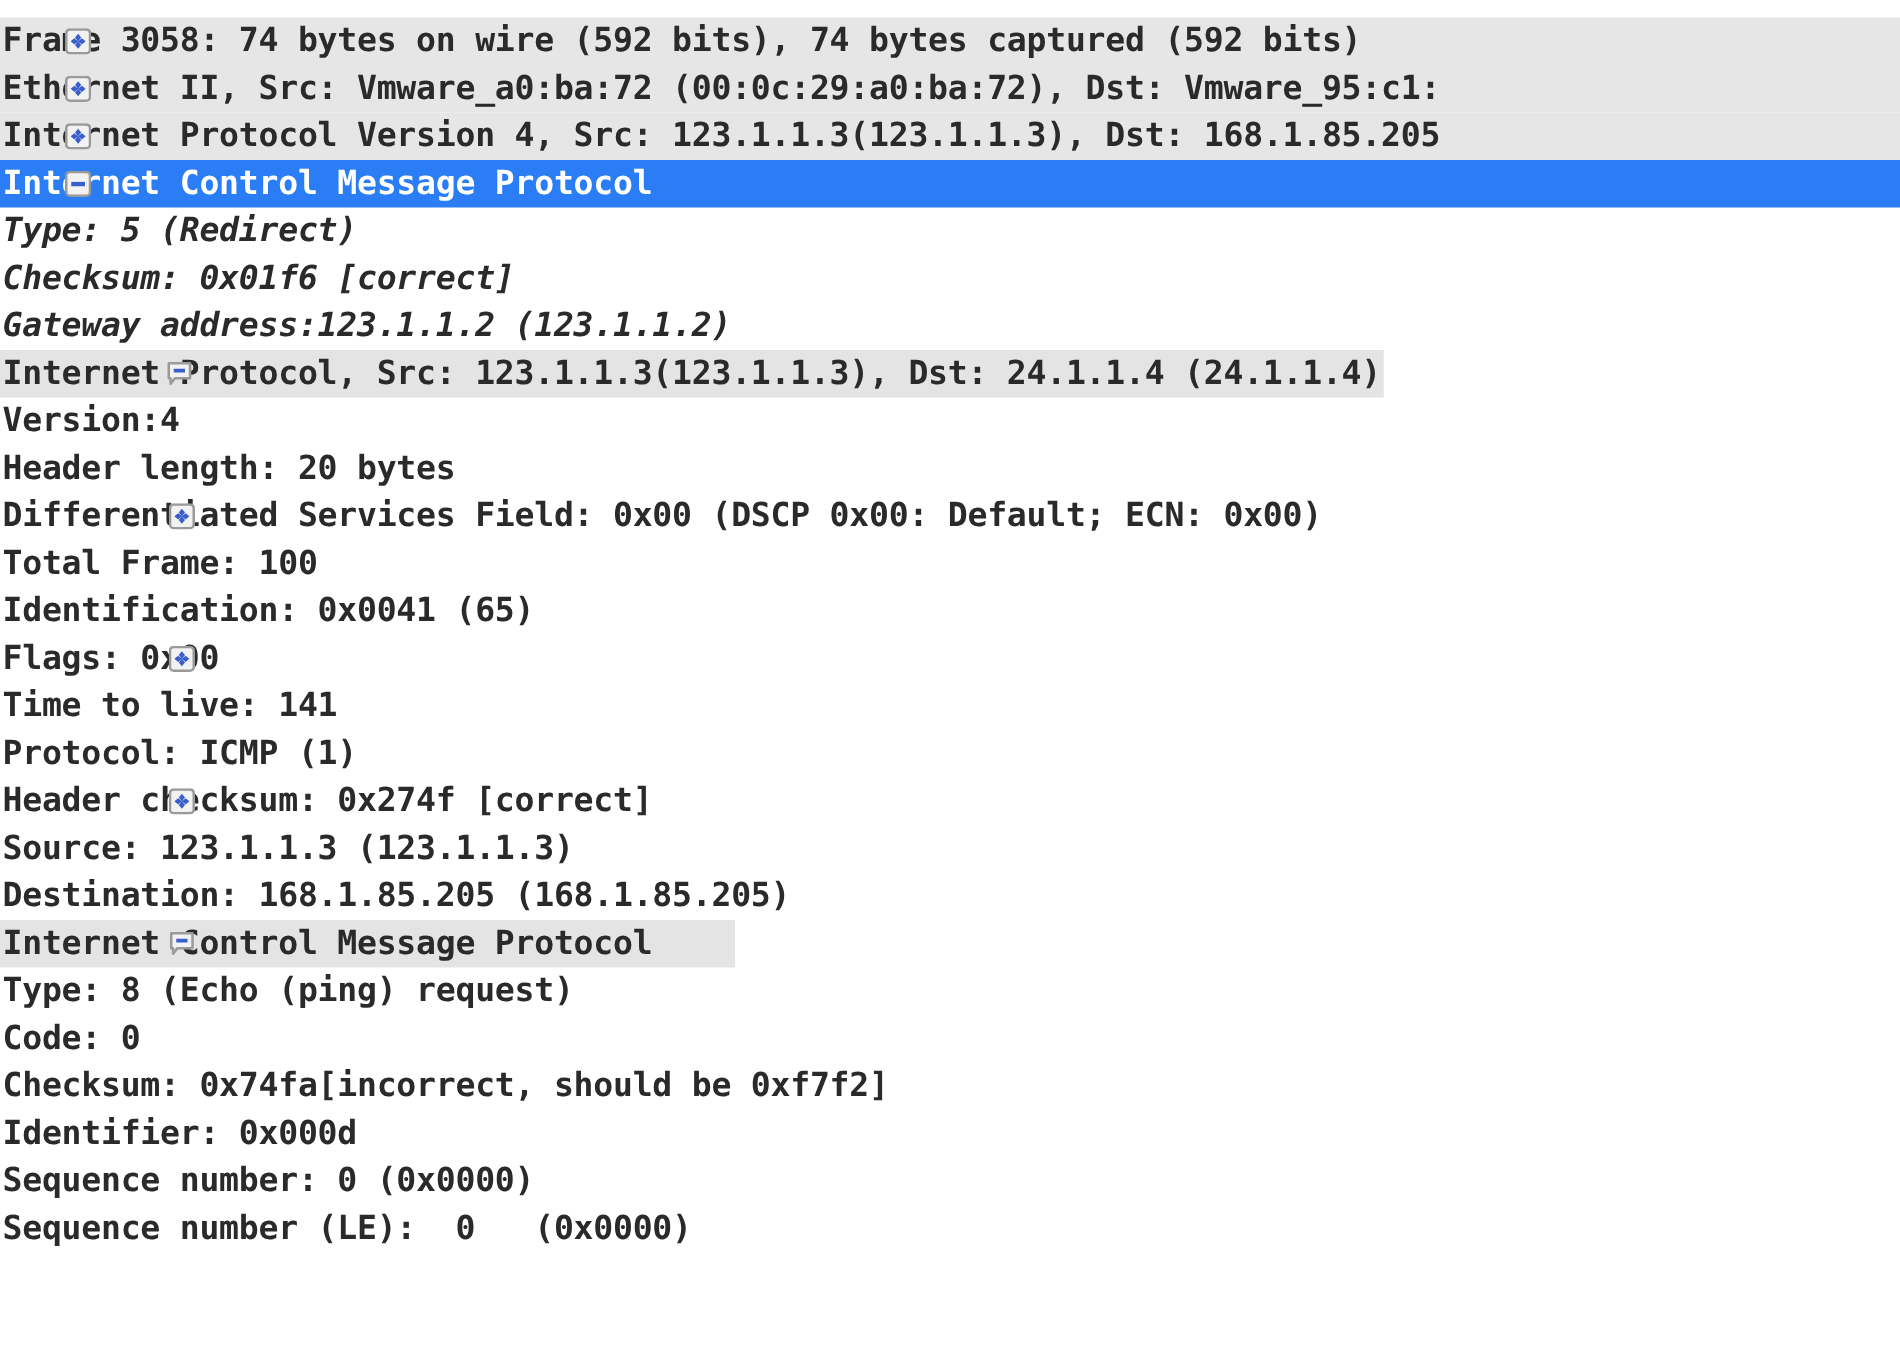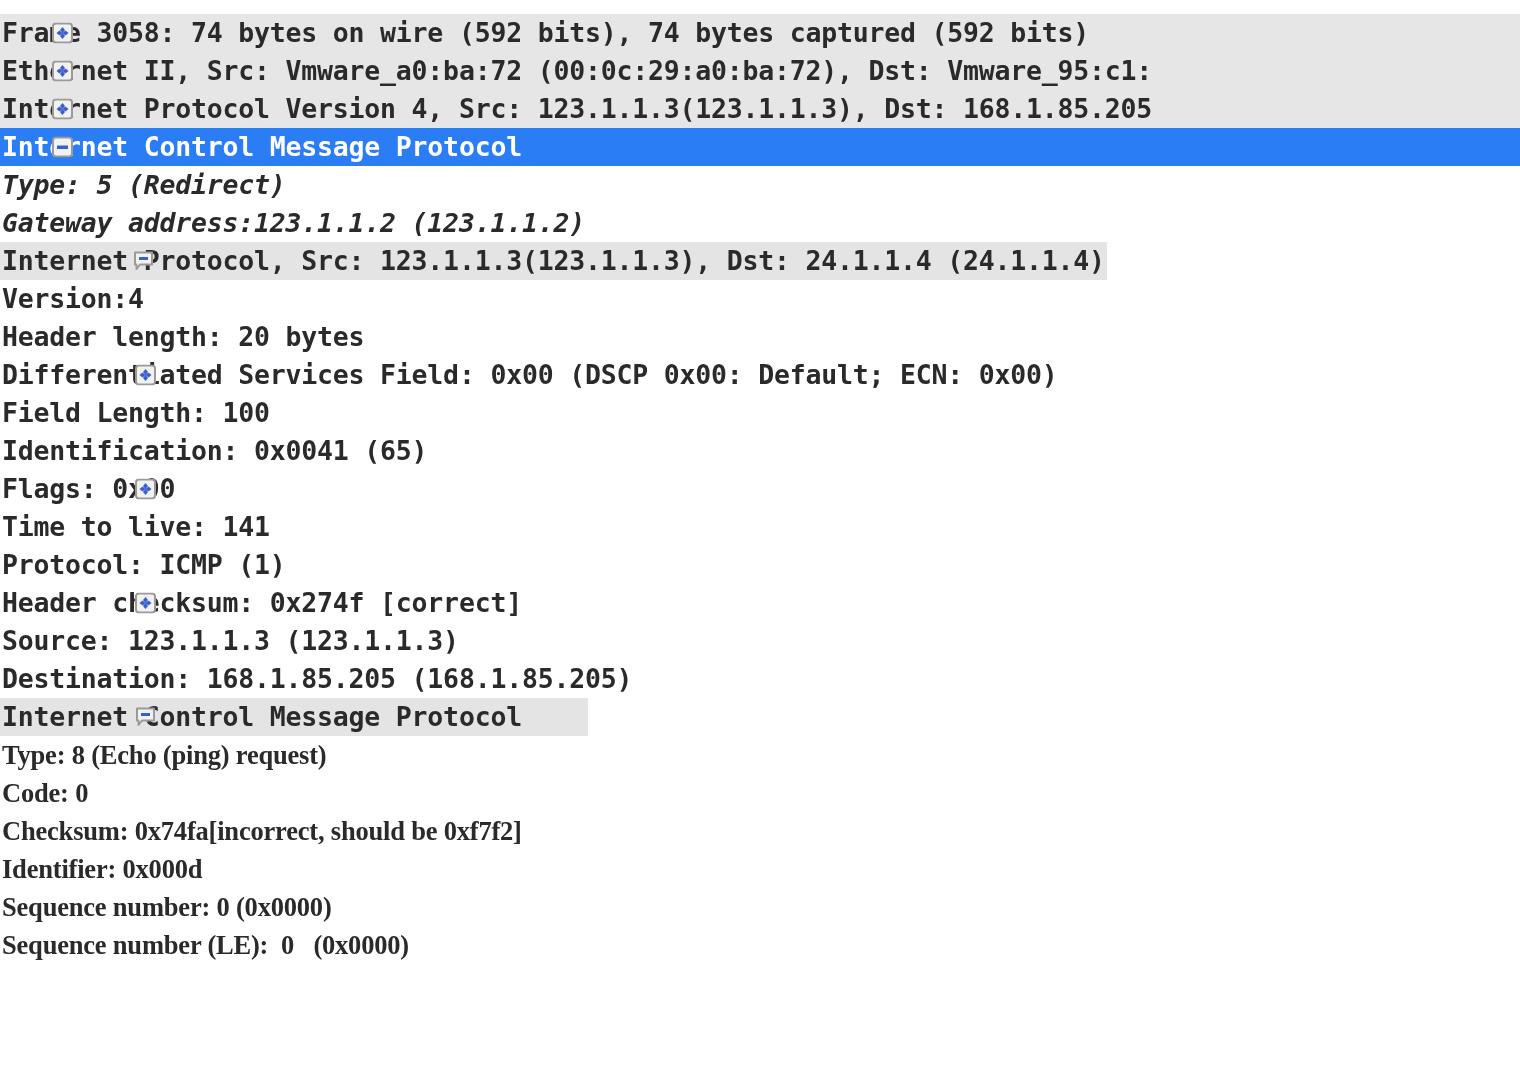--- a/index.html
+++ b/index.html
@@ -59,21 +59,21 @@
     background: transparent;
     color: #ffffff;
   }
 
   
   .lvl0 { padding-left: 88px; }
   .lvl1 { padding-left: 126px; font-style: italic; }
   .lvl2 { padding-left: 128px; }
   .lvl3 { padding-left: 170px; }
   .lvl4 { padding-left: 172px; }
-  .lvl5 { padding-left: 206px; font-family: Liberation Serif, serif; }
+  .lvl5 { padding-left: 206px; }
 
   
   .exp {
     position: absolute;
     top: 50%;
     transform: translateY(-50%);
     width: 21px;
     height: 21px;
     box-sizing: border-box;
   }
@@ -129,20 +129,23 @@
       </svg>
     </span>
     <span class="txt lvl0">Internet Control Message Protocol</span>
   </div>
 
   <div class="row">
     <span class="txt lvl1">Type: 5 (Redirect)</span>
   </div>
 
 
+  <div class="row">
+    <span class="txt lvl1">Checksum: 0x01f6 [correct]</span>
+  </div>
 
   <div class="row">
     <span class="txt lvl1">Gateway address:123.1.1.2 (123.1.1.2)</span>
   </div>
 
   <div class="row band-grey">
     <span class="exp x-l2">
       <svg width="21" height="21" viewBox="0 0 21 21">
         <path d="M2 2 H19 V14 H7 L3.5 18.5 V14 H2 Z" fill="#f2f2f2" stroke="#9a9a9a" stroke-width="2" stroke-linejoin="round"></path>
         <rect x="6" y="6.5" width="9" height="3" fill="#3a5fcd"></rect>
@@ -164,21 +167,21 @@
       <svg width="21" height="21" viewBox="0 0 21 21">
         <rect x="1" y="1" width="19" height="19" rx="3" fill="#f2f2f2" stroke="#9a9a9a" stroke-width="2"></rect>
         <path d="M10.5 4.5 L13 7.5 L10.5 10.5 L8 7.5 Z M10.5 10.5 L13 13.5 L10.5 16.5 L8 13.5 Z
                  M4.5 10.5 L7.5 8 L10.5 10.5 L7.5 13 Z M10.5 10.5 L13.5 8 L16.5 10.5 L13.5 13 Z" fill="#3a5fcd"></path>
       </svg>
     </span>
     <span class="txt lvl3">Differentiated Services Field: 0x00 (DSCP 0x00: Default; ECN: 0x00)</span>
   </div>
 
   <div class="row">
-    <span class="txt lvl3">Field Length: 100</span>
+    <span class="txt lvl3">Total Frame: 100</span>
   </div>
 
   <div class="row">
     <span class="txt lvl3">Identification: 0x0041 (65)</span>
   </div>
 
   <div class="row">
     <span class="exp x-l3">
       <svg width="21" height="21" viewBox="0 0 21 21">
         <rect x="1" y="1" width="19" height="19" rx="3" fill="#f2f2f2" stroke="#9a9a9a" stroke-width="2"></rect>

